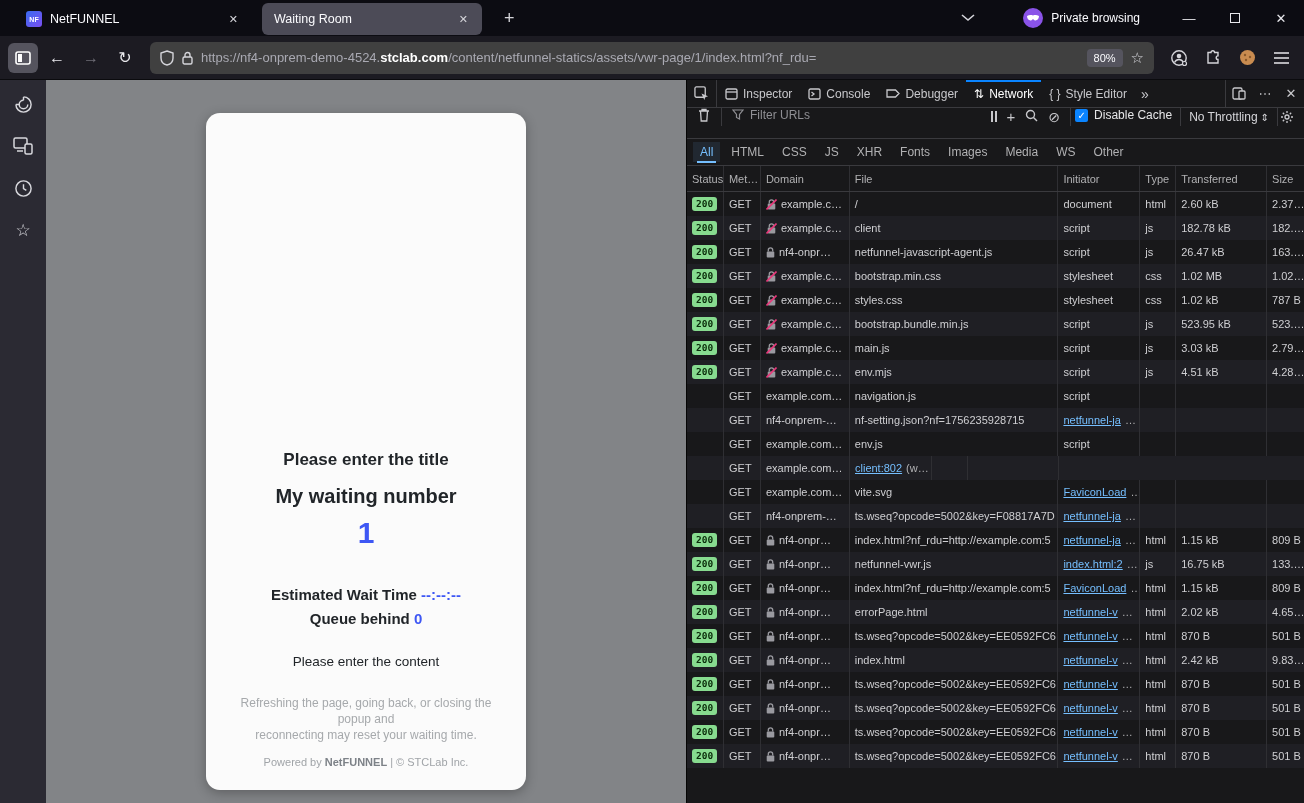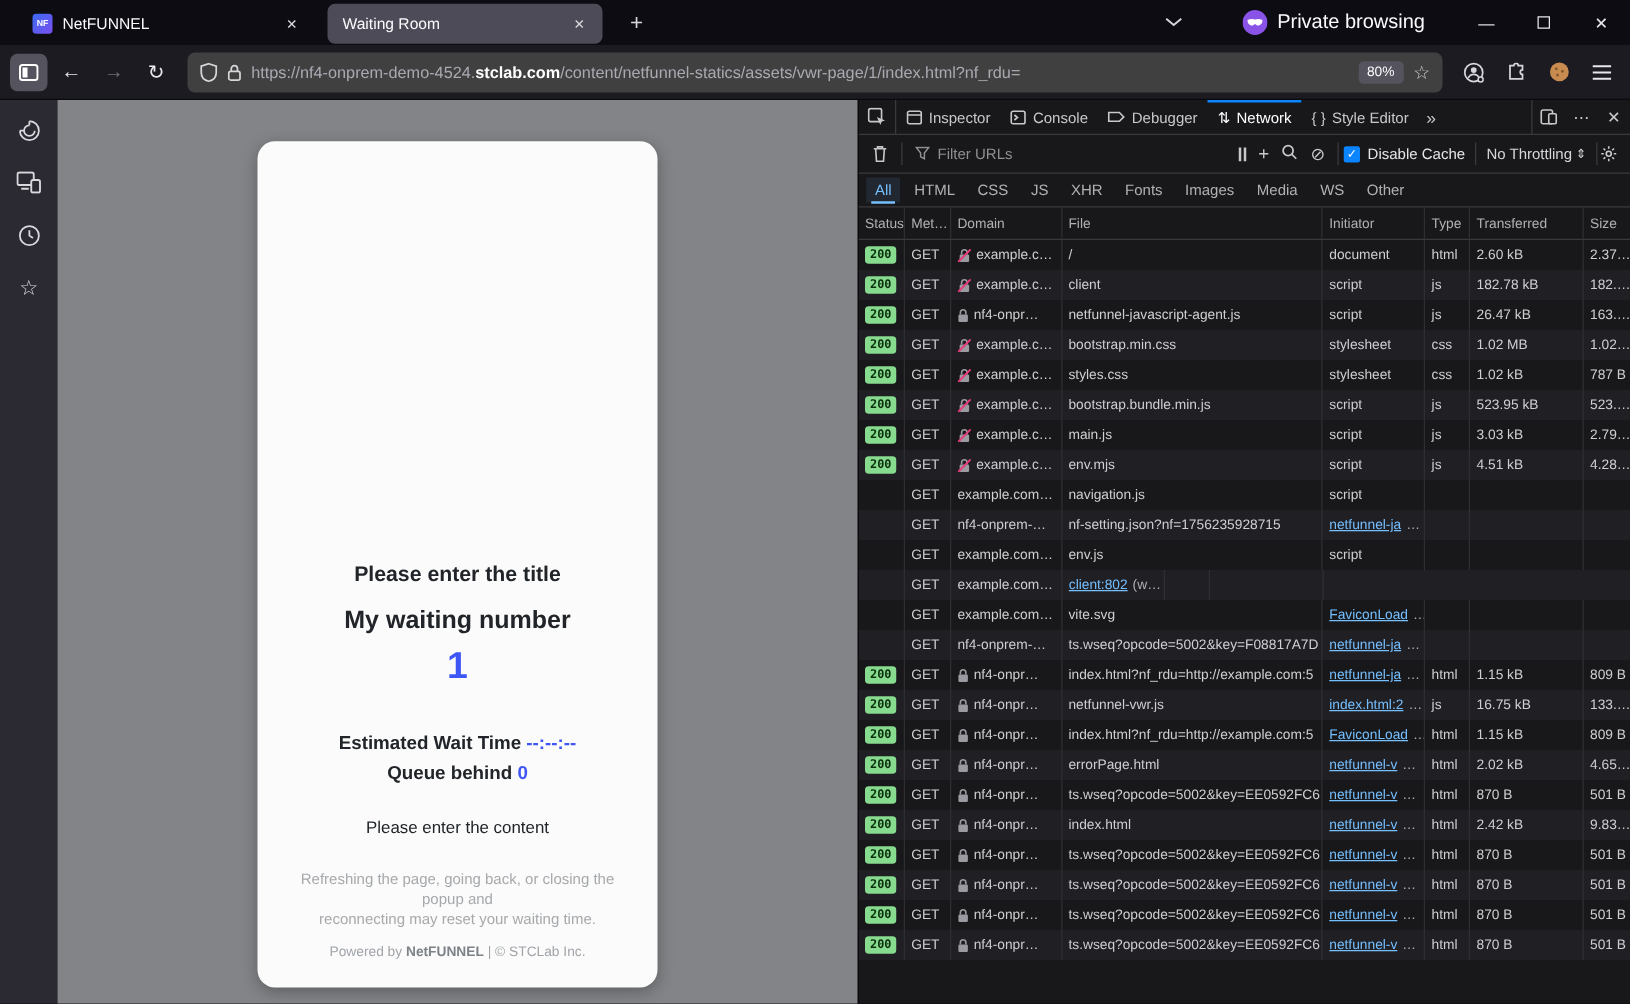--- a/index.html
+++ b/index.html
@@ -12,21 +12,21 @@
   .tabstrip { display:flex; align-items:center; height:100%; padding-left:14px; }
   .tab { display:flex; align-items:center; gap:8px; height:32px; margin-top:2px; padding:0 10px 0 12px; border-radius:6px; font-size:12.5px; color:#fbfbfe; }
   .tab.inactive { width:238px; }
   .tab.active { width:220px; background:#4c4b57; margin-left:10px; }
   .tab-title { flex:1; white-space:nowrap; overflow:hidden; }
   .tab-close { font-size:11px; color:#d5d5da; padding:2px 4px; }
   .favicon-nf { width:16px; height:16px; border-radius:3px; background:linear-gradient(135deg,#3a6bf0,#7a4ff0); color:#fff; font-size:7px; font-weight:bold; display:flex; align-items:center; justify-content:center; }
   .newtab-btn { font-size:18px; color:#d5d5da; margin-left:14px; padding:0 8px; }
   .titlebar-right { margin-left:auto; display:flex; align-items:center; height:100%; }
   .tab-chevron { color:#d5d5da; margin-right:48px; }
-  .private-badge { display:flex; align-items:center; gap:8px; font-size:16px; color:#fbfbfe; margin-right:26px; }
+  .private-badge { display:flex; align-items:center; gap:8px; font-size:12px; color:#fbfbfe; margin-right:26px; }
   .win-btn { width:46px; height:100%; display:flex; align-items:center; justify-content:center; color:#e8e8ec; font-size:13px; }
   .maxi-box { width:10px; height:10px; border:1px solid #e8e8ec; }
 
   
   .navbar { height:44px; background:#1c1b22; display:flex; align-items:center; padding:0 8px; gap:4px; border-bottom:1px solid #0b0b0e; flex:0 0 auto; }
   .nav-btn { width:30px; height:30px; display:flex; align-items:center; justify-content:center; border-radius:6px; color:#e8e8ec; font-size:16px; }
   .nav-btn.toggled { background:#55545e; }
   .nav-btn.disabled { color:#6f6e77; }
   .urlbar { flex:1; height:32px; margin:0 6px; background:#404040; border-radius:6px; display:flex; align-items:center; padding:0 10px; gap:8px; min-width:0; }
   .url-text { font-size:13px; white-space:nowrap; overflow:hidden; flex:1; }
@@ -60,21 +60,21 @@
   .dt-tabs { height:28px; display:flex; align-items:stretch; border-bottom:1px solid #3a3a3e; flex:0 0 auto; }
   .dt-pick { width:30px; display:flex; align-items:center; justify-content:center; border-right:1px solid #3a3a3e; color:#c8c8cc; }
   .dt-tab { display:flex; align-items:center; gap:5px; padding:0 8px; color:#c8c8cc; position:relative; }
   .dt-tab.active { color:#ffffff; }
   .dt-tab.active::before { content:""; position:absolute; left:0; right:0; top:0; height:2px; background:#0a84ff; }
   .dt-tab .glyph { font-size:12px; }
   .dt-more { display:flex; align-items:center; padding:0 6px; color:#c8c8cc; font-size:14px; }
   .dt-tabs-right { margin-left:auto; display:flex; align-items:center; border-left:1px solid #3a3a3e; }
   .dt-iconbtn { width:26px; height:100%; display:flex; align-items:center; justify-content:center; color:#c8c8cc; font-size:13px; }
 
-  .dt-toolbar { height:31px; display:flex; align-items:center; border-bottom:1px solid #3a3a3e; padding:0 4px; flex:0 0 auto; }
+  .dt-toolbar { height:31px; display:flex; align-items:flex-start; border-bottom:1px solid #3a3a3e; padding:0 4px; flex:0 0 auto; }
   .dt-trash { width:26px; display:flex; justify-content:center; color:#c8c8cc; }
   .dt-sep { width:1px; height:18px; background:#3a3a3e; margin:0 4px; }
   .dt-filterbox { display:flex; align-items:center; gap:6px; flex:1; color:#8f8f94; padding-left:6px; }
   .dt-tools { display:flex; align-items:center; gap:10px; padding:0 6px; color:#c8c8cc; }
   .pausebars { display:flex; gap:2px; }
   .pausebars i { width:2px; height:11px; background:#c8c8cc; }
   .dt-check { display:flex; align-items:center; gap:6px; color:#e6e6e8; }
   .checkbox { width:13px; height:13px; background:#0a84ff; border-radius:2px; color:#fff; font-size:10px; line-height:13px; text-align:center; }
   .dt-throttle { display:flex; align-items:center; gap:3px; color:#d7d7db; padding:0 8px; border-left:1px solid #3a3a3e; height:18px; }
   .dt-gear { padding:0 6px 0 2px; color:#c8c8cc; border-left:1px solid #3a3a3e; height:18px; display:flex; align-items:center; }

